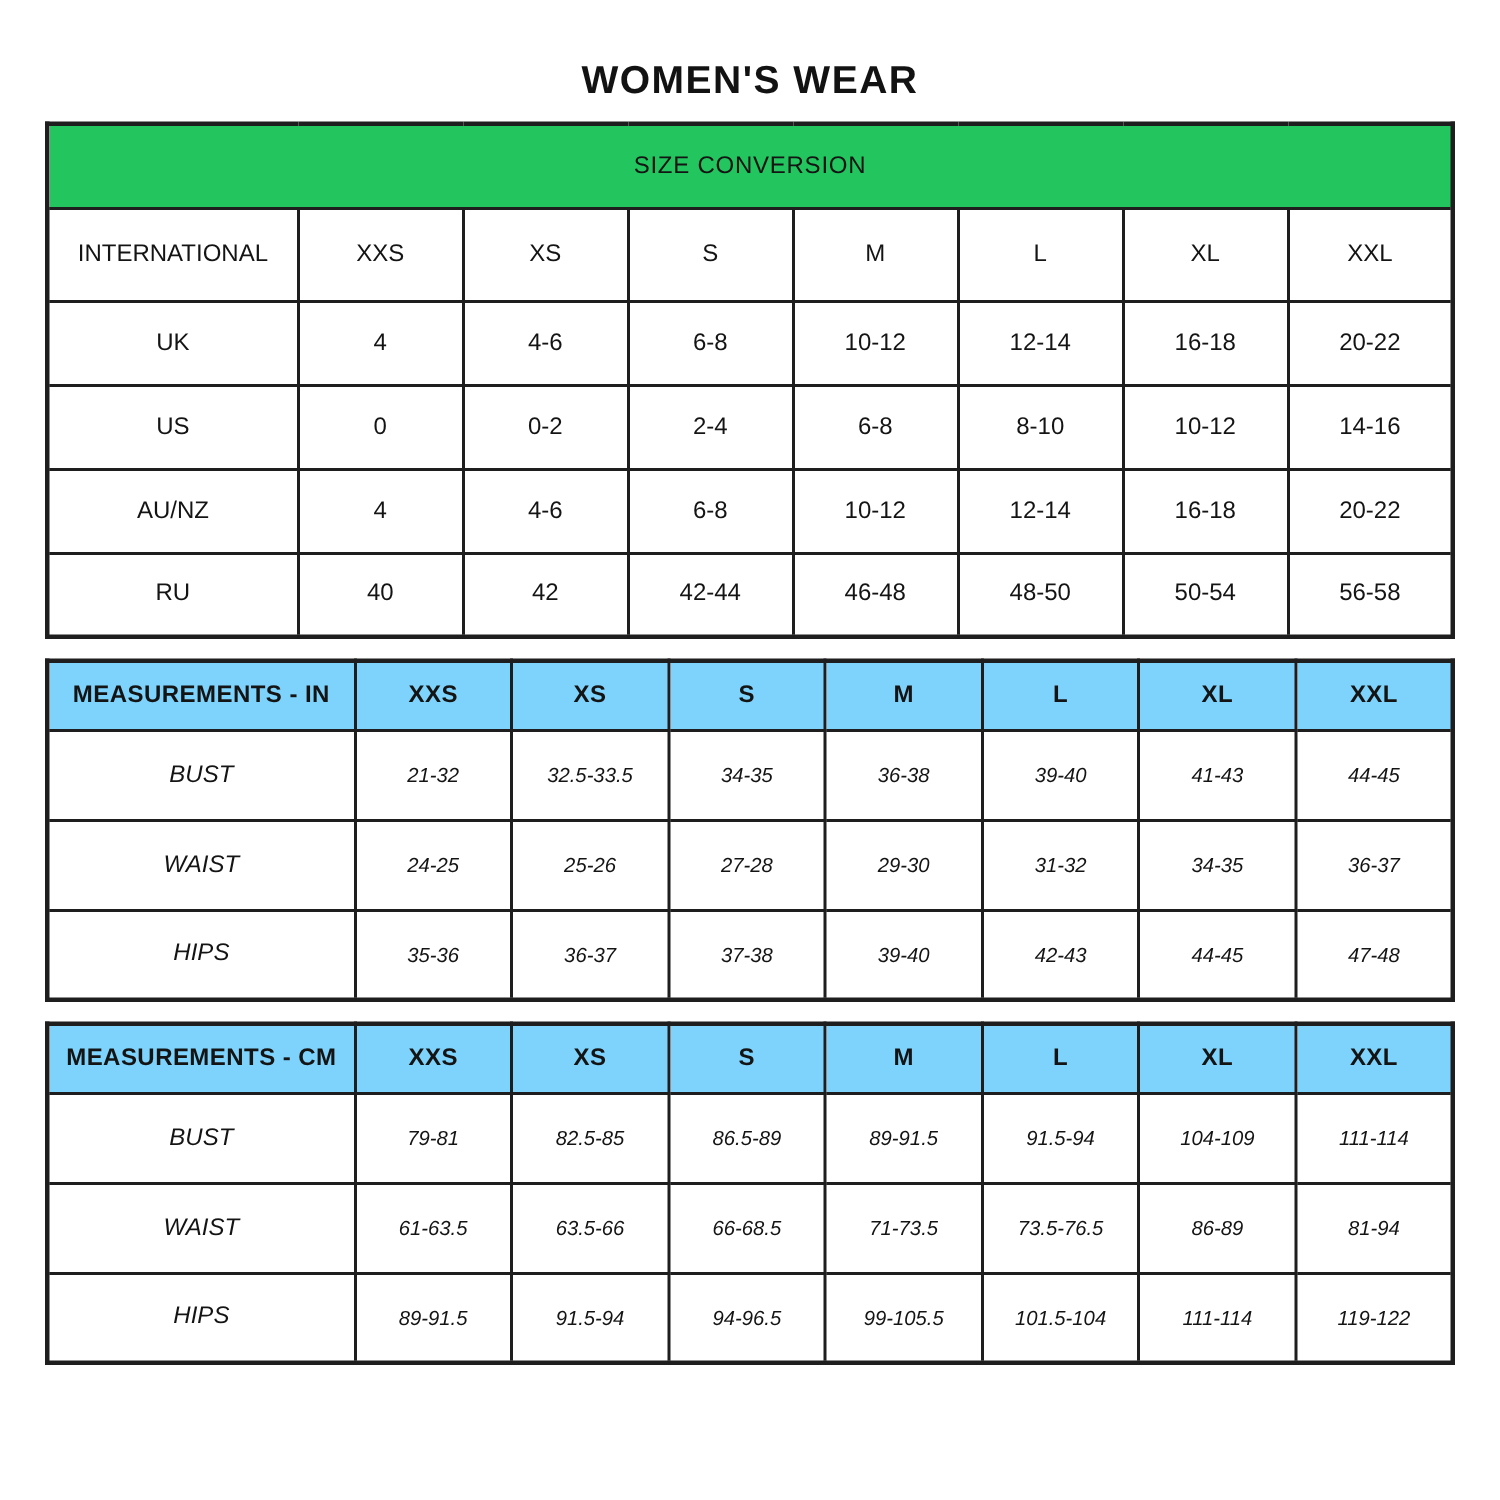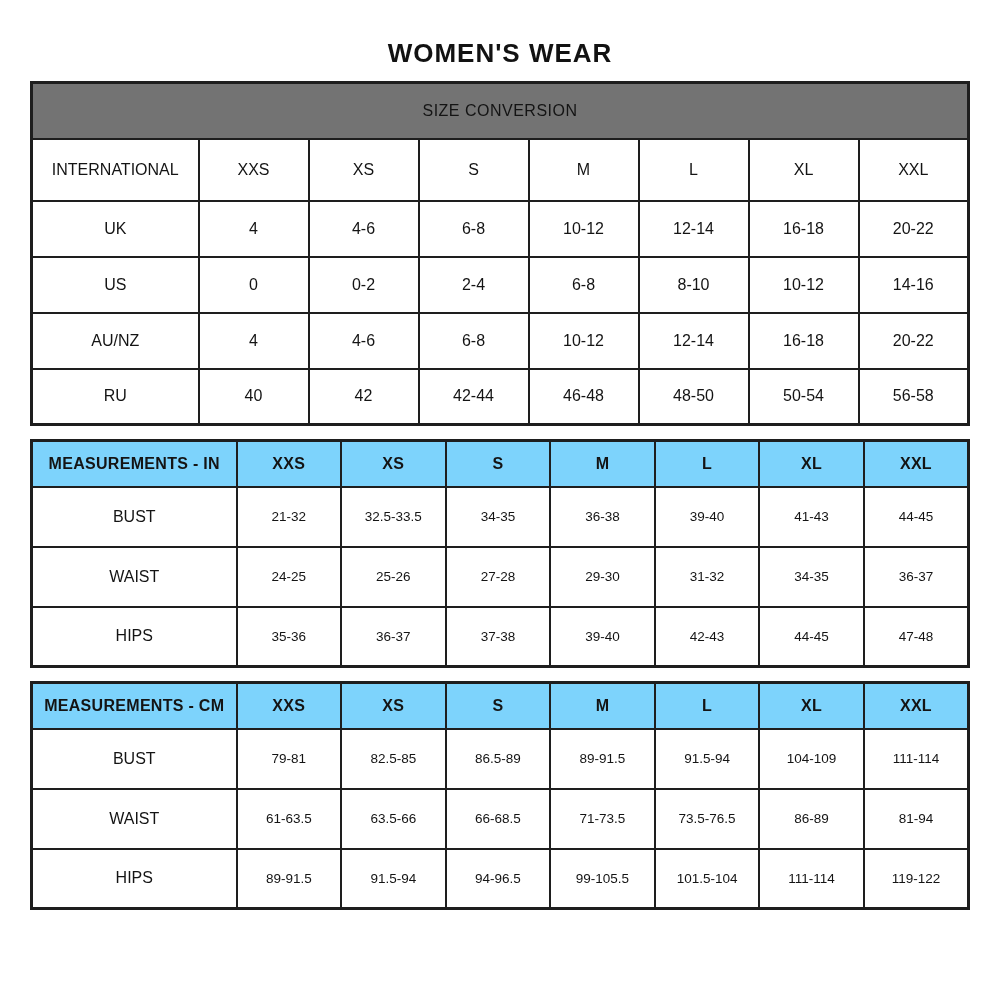--- a/index.html
+++ b/index.html
@@ -29,21 +29,21 @@
   table { border-width: 3px; }
 
   td, th {
     text-align: center;
     vertical-align: middle;
     padding: 0 2px;
     overflow: hidden;
   }
 
   .table-header-cell {
-    background: #737373;
+    background: #22c55e;
     font-weight: 700;
     font-size: 16px;
     letter-spacing: 0.5px;
     height: 50px;
     text-align: center;
   }
 
   
   .size-table td { font-size: 16px; height: 56px; font-weight: 400; }
   .size-table tbody tr:first-child td { height: 62px; text-align: center; }
@@ -52,21 +52,21 @@
   
   .measure-table { margin-top: 13px; }
   .measure-table col.label-col { width: 205px; }
   .measure-table thead th {
     background: #7dd3fc;
     font-weight: 700;
     font-size: 16px;
     height: 46px;
     letter-spacing: 0.3px;
   }
-  .measure-table td { height: 60px; font-size: 13.5px; font-weight: 400; }
+  .measure-table td { height: 60px; font-size: 13.5px; font-weight: 400; font-style: italic; }
   .measure-table td.row-label { font-size: 16px; }
 </style>
 </head>
 <body>
 
 <div class="page">
 
   <div class="page-title">WOMEN'S WEAR</div>
 
   <table class="size-table">

